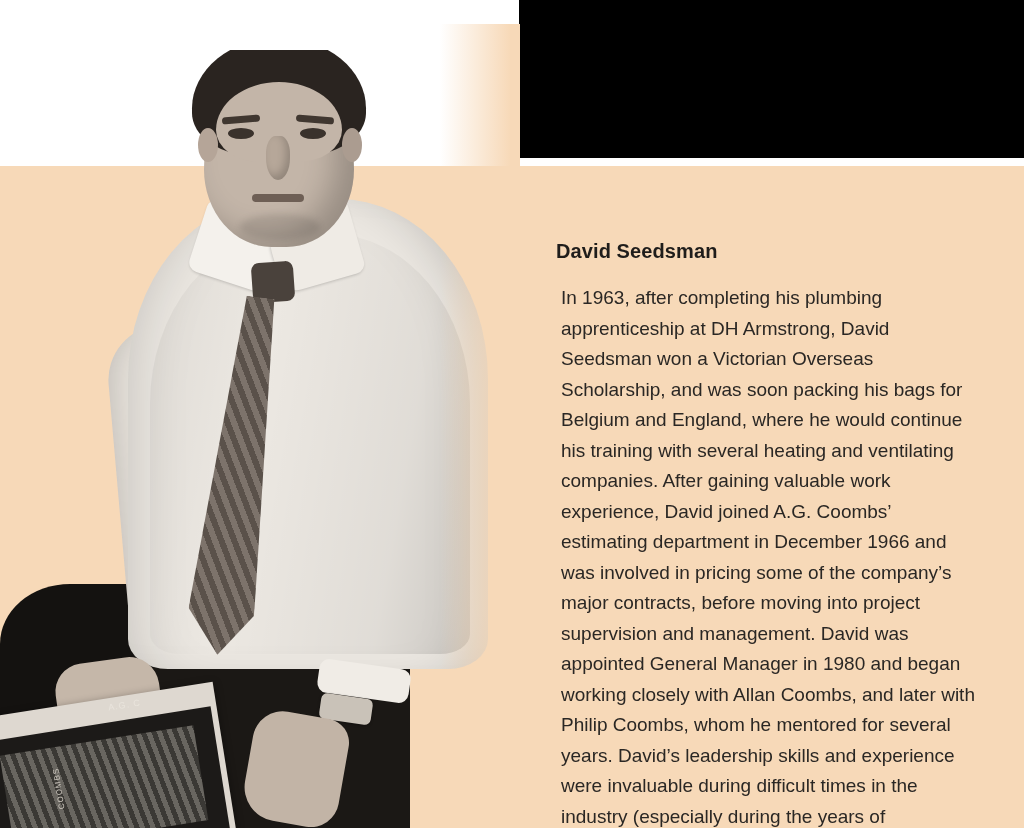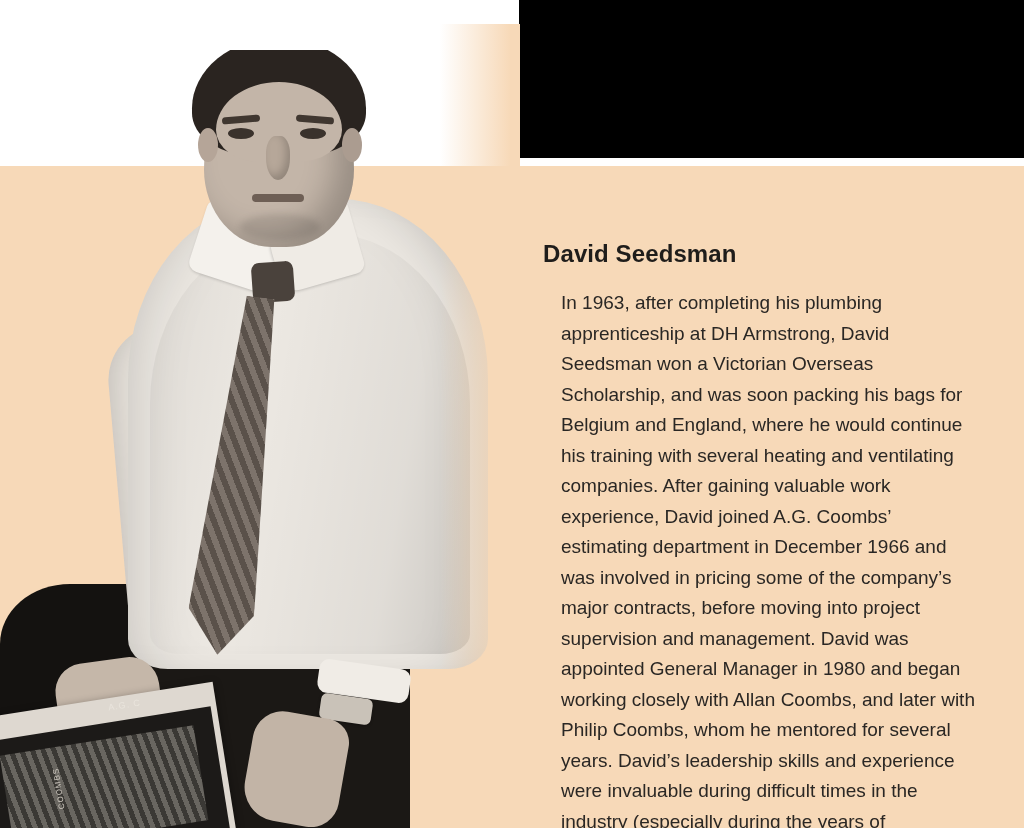--- a/index.html
+++ b/index.html
@@ -387,24 +387,24 @@
   }
 
   
   .text-col {
     position: absolute;
     left: 543px;
     top: 240px;
     width: 452px;
   }
   .bio-name {
-    font-size: 24px;
+    font-size: 20px;
     font-weight: bold;
     color: #1f1d1b;
-    margin: 0 0 20px 0;
+    margin: 0 0 20px 13px;
     letter-spacing: 0.1px;
   }
   .bio-body {
     font-size: 19px;
     line-height: 30.5px;
     color: #2a2724;
     margin: 18px;
     text-align: left;
   }
 </style>

